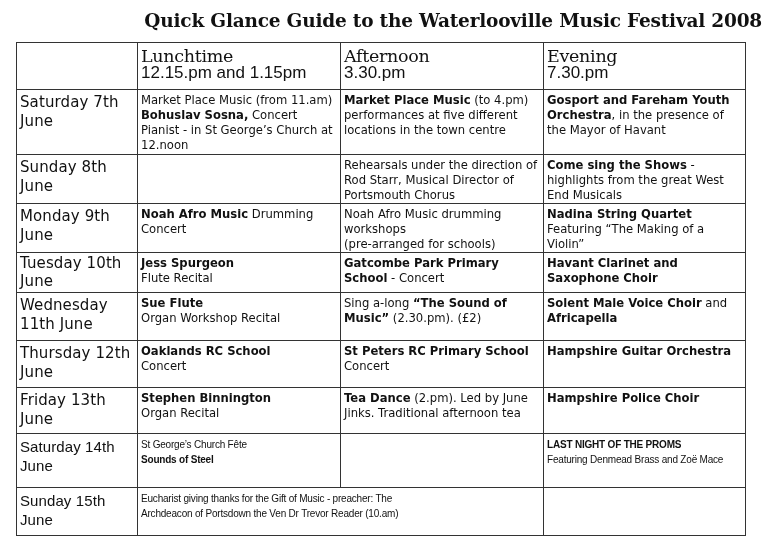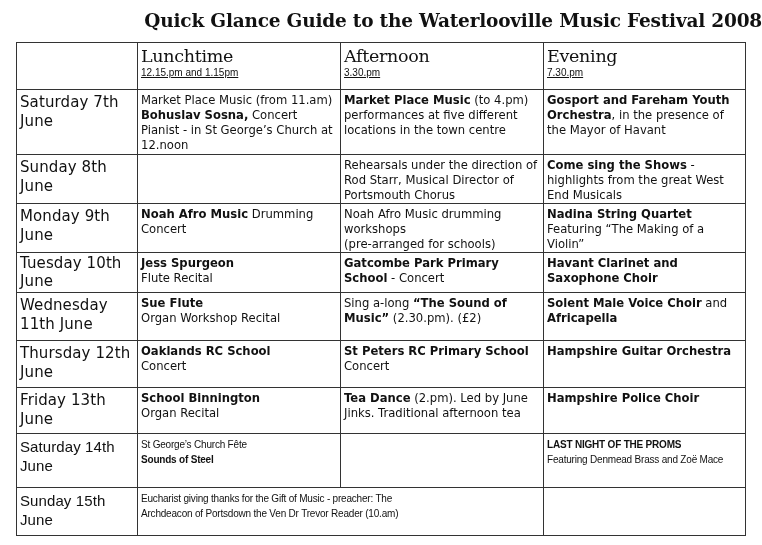--- a/index.html
+++ b/index.html
@@ -53,25 +53,24 @@
     .hdr-name {
       font-family: "DejaVu Serif", "Liberation Serif", serif;
       font-size: 17.5px;
       font-weight: normal;
       line-height: 20px;
       display: block;
       letter-spacing: -0.3px;
     }
     .hdr-time {
       font-family: "Liberation Sans", "DejaVu Sans", sans-serif;
-      font-size: 10px;
+      font-size: 17px;
       font-weight: normal;
       line-height: 13px;
       display: block;
-      text-decoration: underline;
     }
     th.hdr-cell { padding-top: 4px; }
 
     td.day {
       font-size: 15px;
       line-height: 19px;
       padding-top: 4px;
       letter-spacing: 0.1px;
     }
     b { font-weight: bold; }
@@ -187,21 +186,21 @@
     <td><b class="line">Oaklands RC School</b><span>Concert</span></td>
     <td><b class="line">St Peters RC Primary School</b><span>Concert</span></td>
     <td><b>Hampshire Guitar Orchestra</b></td>
   </tr>
 
   <tr class="r-fri13">
     <td class="day">
       <span class="line">Friday 13th</span>
       <span class="line">June</span>
     </td>
-    <td><b class="line">School Binnington</b><span>Organ Recital</span></td>
+    <td><b class="line">Stephen Binnington</b><span>Organ Recital</span></td>
     <td><b>Tea Dance</b><span> (2.pm). Led by June Jinks. Traditional afternoon tea</span></td>
     <td><b>Hampshire Police Choir</b></td>
   </tr>
 
   <tr class="r-sat14">
     <td class="day day-condensed">
       <span class="line">Saturday 14th</span>
       <span class="line">June</span>
     </td>
     <td class="condensed">

